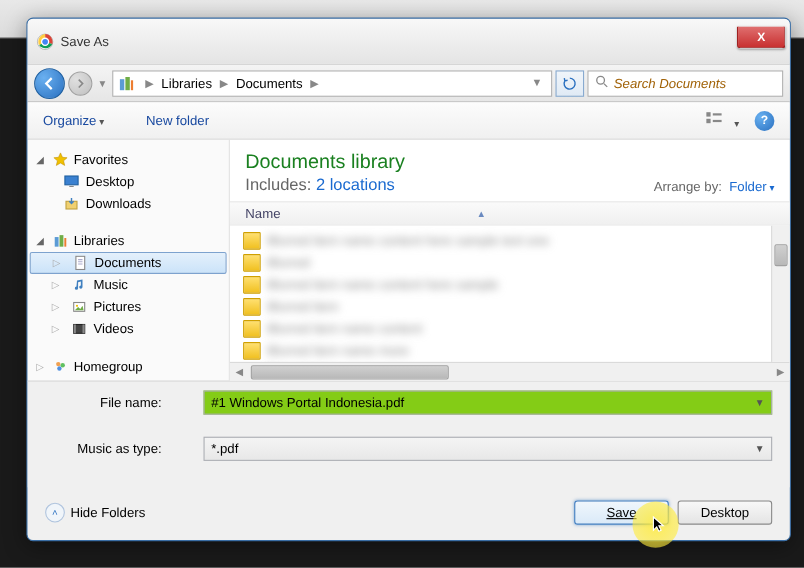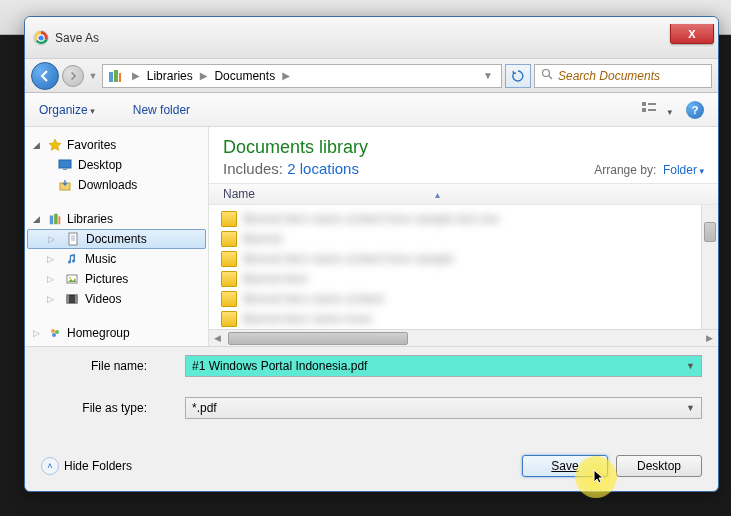--- a/index.html
+++ b/index.html
@@ -121,21 +121,21 @@
   .scrollbar-v { position:absolute; right:0; top:0; bottom:0; width:17px; background:#f0f0f0; border-left:1px solid #dadada;}
   .scrollbar-v .thumb { height:20px; margin:17px 2px 0 2px; background:linear-gradient(#d0d0d0,#b8b8b8);border:1px solid #a0a0a0;border-radius:2px;}
   .scrollbar-h { height:17px; background:#f0f0f0; border-top:1px solid #dadada; display:flex; align-items:center;}
   .scrollbar-h .arrow-btn { width:17px; height:15px; display:flex;align-items:center;justify-content:center; font-size:9px;color:#888;}
   .scrollbar-h .track { flex:1;}
   .scrollbar-h .hthumb { width:180px; height:13px; margin:0 2px; background:linear-gradient(#d0d0d0,#b8b8b8);border:1px solid #a0a0a0;border-radius:2px;}
   
   .form-area { background:#f0f0f0; padding: 8px 16px 4px 16px; border-top:1px solid #dadada;}
   .form-row { display:flex; align-items:center; margin-bottom:20px;gap:30px;}
   .form-row label { width: 114px; text-align:right; font-size:12px; padding-right:8px;}
-  .form-row .field { flex:1; height:22px; background:#5eead4; border:1px solid #abadb3; padding:0 6px; font-size:12px; display:flex; align-items:center;}
+  .form-row .field { flex:1; height:22px; background:#84cc16; border:1px solid #abadb3; padding:0 6px; font-size:12px; display:flex; align-items:center;}
   .form-row .field.combo { background: linear-gradient(#f4f4f4,#e8e8e8);}
   .form-row .drop-arrow { margin-left:auto; font-size:9px; color:#555;}
   
   .button-area { display:flex; align-items:center; padding: 12px 16px 14px 16px;}
   .hide-folders { display:flex; align-items:center; gap:5px; font-size:12px;}
   .hide-folders .chev { width:18px;height:18px;border:1px solid #b0c4de;border-radius:50%;background:#f0f5fa;display:flex;align-items:center;justify-content:center;font-size:9px;color:#2a70c0;}
   .buttons { margin-left:auto; display:flex; gap:8px;}
   .btn { width:86px; height:22px; border:1px solid #888; border-radius:3px; background:linear-gradient(#f8f8f8,#e4e4e4); font-size:12px; display:flex;align-items:center;justify-content:center;}
   .btn.primary { border-color: #3a7ac0; box-shadow: 0 0 3px rgba(58,122,192,0.6); background:linear-gradient(#f0f6fc,#daeaf8);text-decoration:underline;}
   
@@ -390,21 +390,21 @@
 
   <div class="form-area">
     <div class="form-row">
       <label>File name:</label>
       <div class="field">
           <span>#1 Windows Portal Indonesia.pdf</span>
           <span class="drop-arrow">▼</span>
         </div>
     </div>
     <div class="form-row">
-      <label>File as type:</label>
+      <label>Music as type:</label>
       <div class="field combo">
           <span>*.pdf</span>
           <span class="drop-arrow">▼</span>
         </div>
     </div>
   </div>
 
   <div class="button-area">
     <div class="hide-folders">
       <span class="chev">˄</span>

